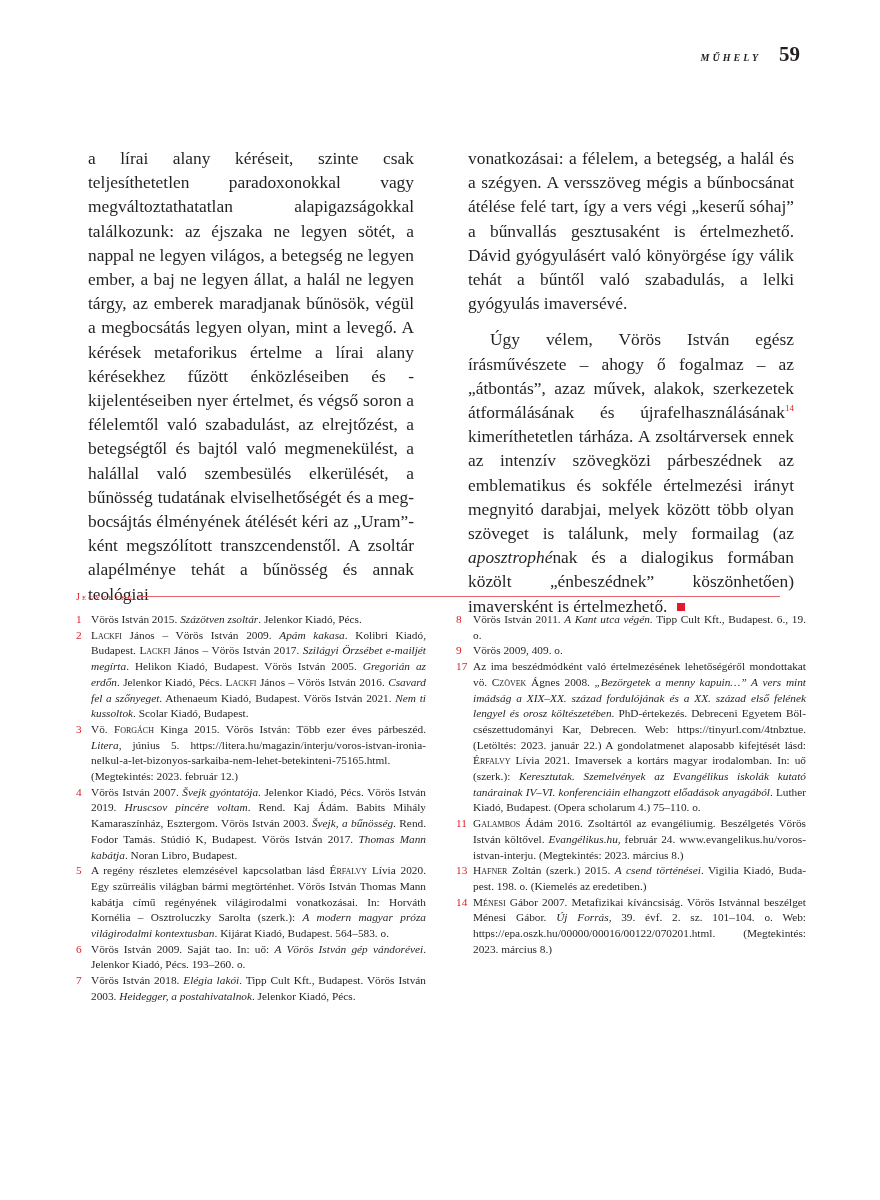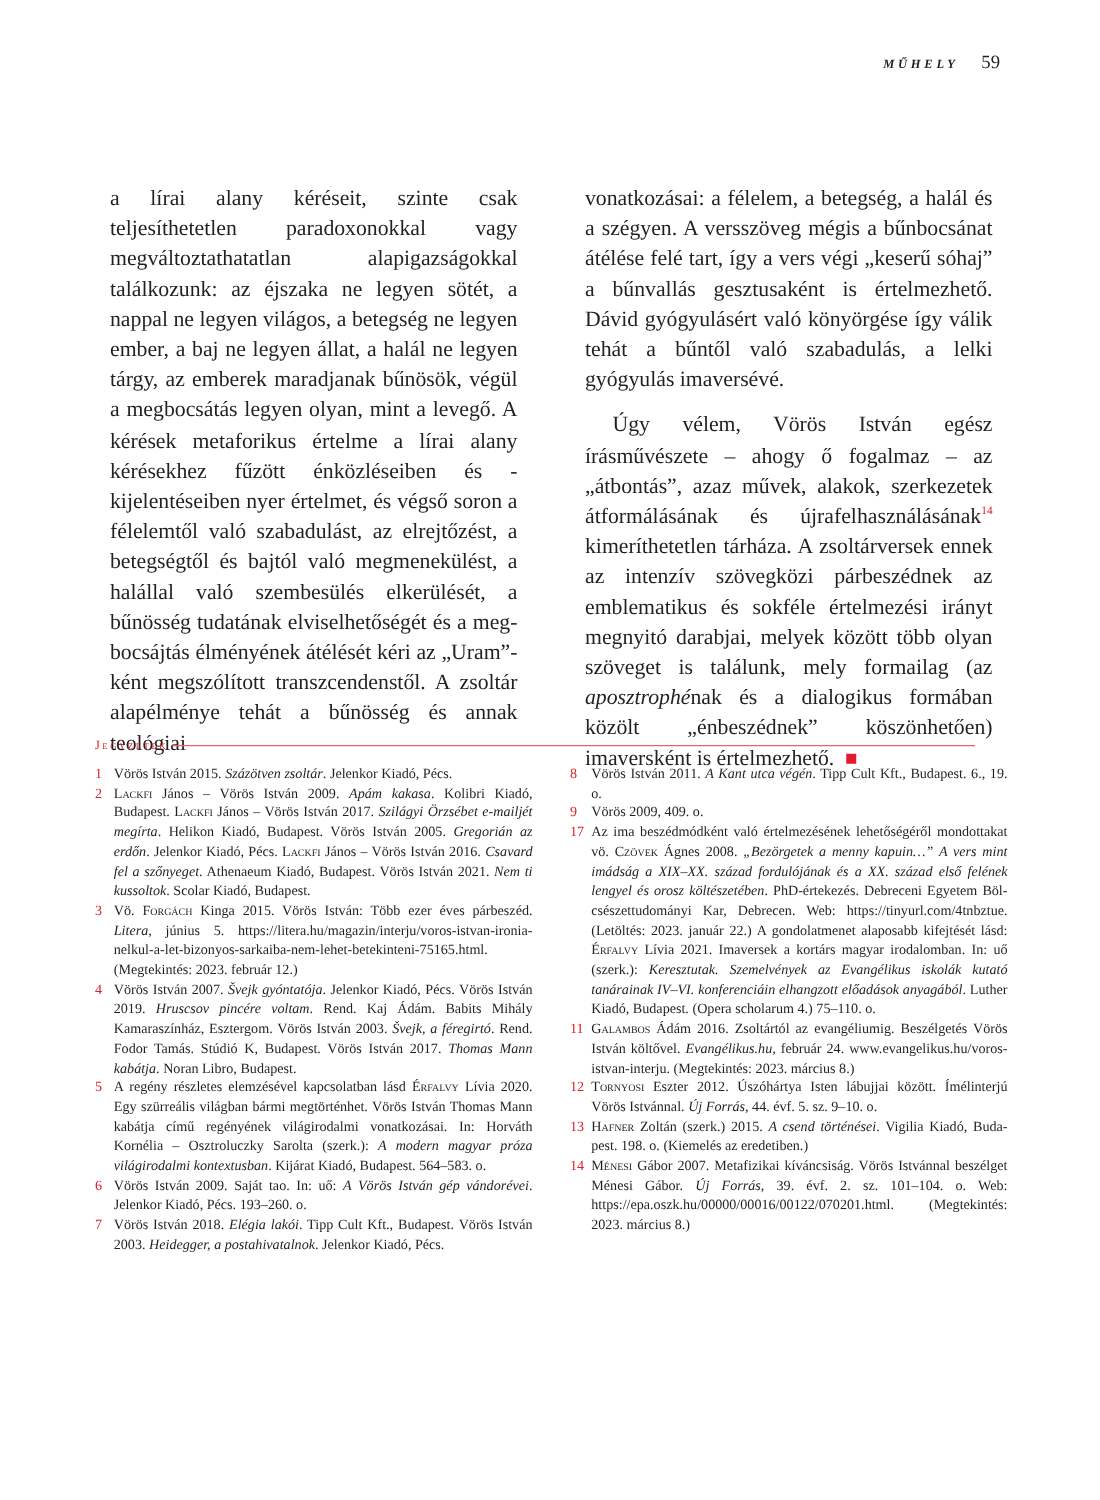--- a/index.html
+++ b/index.html
@@ -1,21 +1,21 @@
 <!DOCTYPE html>
 <html><head>
 <meta charset="utf-8">
 <style>
   html, body { margin:0; padding:0; background:#ffffff; }
   body { width:880px; height:1200px; position:relative; overflow:hidden;
          font-family:"DejaVu Serif", "Liberation Serif", serif; color:#231f20; }
   .running-head { position:absolute; top:42px; right:80px; display:flex; align-items:baseline; gap:18px; }
   .section-name { font-style:italic; font-weight:bold; font-size:10px; letter-spacing:3px; color:#231f20;
                   font-family:"Liberation Serif", serif; }
-  .page-num { font-size:15px; font-family:"Liberation Serif", serif; }
+  .page-num { font-size:21px; font-family:"Liberation Serif", serif;font-weight:bold; }
   .body-cols { position:absolute; top:134px; left:76px; width:730px; display:flex; justify-content:space-between; }
   .col { width:350px; font-family:"Liberation Serif", serif; font-size:17.4px; line-height:24.2px;
          text-align:justify; hyphens:manual; }
   .col p { margin:12px; }
   .col p.indent { text-indent:22px; }
   .sup { color:#d8232a; font-size:9px; vertical-align:super; line-height:0; }
   .end-mark { display:inline-block; width:8px; height:8px; background:#e3192c; margin-left:10px; vertical-align:1px; }
   .notes-head { position:absolute; top:591px; left:76px; width:704px; display:flex; align-items:center; }
   .notes-title { color:#d8232a; font-variant:small-caps; letter-spacing:2px; font-size:10px;
                  font-family:"Liberation Serif", serif; white-space:nowrap; }
@@ -60,21 +60,21 @@
       <div class="note">
         <span class="nnum">2</span>
         <span class="ntext"><span class="sc">Lackfi</span> János – Vörös István 2009. <i>Apám kakasa</i>. Kolibri Kiadó, Budapest. <span class="sc">Lackfi</span> János – Vörös István 2017. <i>Szilágyi Örzsébet e-mailjét megírta</i>. Helikon Kiadó, Budapest. Vörös István 2005. <i>Gregorián az erdőn</i>. Jelenkor Kiadó, Pécs. <span class="sc">Lackfi</span> János – Vörös István 2016. <i>Csavard fel a szőnyeget</i>. Athenaeum Kiadó, Budapest. Vörös István 2021. <i>Nem ti kussoltok</i>. Scolar Kiadó, Budapest.</span>
       </div>
       <div class="note">
         <span class="nnum">3</span>
         <span class="ntext">Vö. <span class="sc">Forgách</span> Kinga 2015. Vörös István: Több ezer éves párbeszéd. <i>Litera</i>, június 5. https://litera.hu/magazin/interju/voros-istvan-iro­nia-nelkul-a-let-bizonyos-sarkaiba-nem-lehet-betekinteni-75165.html. (Megtekintés: 2023. február 12.)</span>
       </div>
       <div class="note">
         <span class="nnum">4</span>
-        <span class="ntext">Vörös István 2007. <i>Švejk gyóntatója</i>. Jelenkor Kiadó, Pécs. Vörös István 2019. <i>Hruscsov pincére voltam</i>. Rend. Kaj Ádám. Babits Mihály Kamaraszínház, Esztergom. Vörös István 2003. <i>Švejk, a féregirtó</i>. Rend. Fodor Tamás. Stúdió K, Budapest. Vörös István 2017. <i>Thomas Mann kabátja</i>. Noran Libro, Budapest.</span>
+        <span class="ntext">Vörös István 2007. <i>Švejk gyóntatója</i>. Jelenkor Kiadó, Pécs. Vörös István 2019. <i>Hruscsov pincére voltam</i>. Rend. Kaj Ádám. Babits Mihály Kamaraszínház, Esztergom. Vörös István 2003. <i>Švejk, a bűnösség</i>. Rend. Fodor Tamás. Stúdió K, Budapest. Vörös István 2017. <i>Thomas Mann kabátja</i>. Noran Libro, Budapest.</span>
       </div>
       <div class="note">
         <span class="nnum">5</span>
         <span class="ntext">A regény részletes elemzésével kapcsolatban lásd <span class="sc">Érfalvy</span> Lívia 2020. Egy szürreális világban bármi megtörténhet. Vörös István Thomas Mann kabátja című regényének világirodalmi vonatkozásai. In: Hor­váth Kornélia – Osztroluczky Sarolta (szerk.): <i>A modern magyar próza világirodalmi kontextusban</i>. Kijárat Kiadó, Budapest. 564–583. o.</span>
       </div>
       <div class="note">
         <span class="nnum">6</span>
         <span class="ntext">Vörös István 2009. Saját tao. In: uő: <i>A Vörös István gép vándorévei</i>. Jelenkor Kiadó, Pécs. 193–260. o.</span>
       </div>
       <div class="note">
@@ -93,24 +93,20 @@
       </div>
       <div class="note">
         <span class="nnum">17</span>
         <span class="ntext">Az ima beszédmódként való értelmezésének lehetőségéről mondot­takat vö. <span class="sc">Czövek</span> Ágnes 2008. <i>„Bezörgetek a menny kapuin…” A vers mint imádság a XIX–XX. század fordulójának és a XX. század első felének lengyel és orosz költészetében</i>. PhD-értekezés. Debreceni Egyetem Böl­csészettudományi Kar, Debrecen. Web: https://tinyurl.com/4tnbztue. (Letöltés: 2023. január 22.) A gondolatmenet alaposabb kifejtését lásd: <span class="sc">Érfalvy</span> Lívia 2021. Imaversek a kortárs magyar irodalomban. In: uő (szerk.): <i>Keresztutak. Szemelvények az Evangélikus iskolák kutató tanárainak IV–VI. konferenciáin elhangzott előadások anyagából</i>. Luther Kiadó, Budapest. (Opera scholarum 4.) 75–110. o.</span>
       </div>
       <div class="note">
         <span class="nnum">11</span>
         <span class="ntext"><span class="sc">Galambos</span> Ádám 2016. Zsoltártól az evangéliumig. Beszélgetés Vörös István költővel. <i>Evangélikus.hu</i>, február 24. www.evangelikus.hu/voros-istvan-interju. (Megtekintés: 2023. március 8.)</span>
       </div>
       <div class="note">
-        <span class="nnum">12</span>
-        <span class="ntext"><span class="sc">Tornyosi</span> Eszter 2012. Úszóhártya Isten lábujjai között. Ímélinterjú Vörös Istvánnal. <i>Új Forrás</i>, 44. évf. 5. sz. 9–10. o.</span>
-      </div>
-      <div class="note">
         <span class="nnum">13</span>
         <span class="ntext"><span class="sc">Hafner</span> Zoltán (szerk.) 2015. <i>A csend történései</i>. Vigilia Kiadó, Buda­pest. 198. o. (Kiemelés az eredetiben.)</span>
       </div>
       <div class="note">
         <span class="nnum">14</span>
         <span class="ntext"><span class="sc">Ménesi</span> Gábor 2007. Metafizikai kíváncsiság. Vörös Istvánnal beszél­get Ménesi Gábor. <i>Új Forrás</i>, 39. évf. 2. sz. 101–104. o. Web: https://epa.oszk.hu/00000/00016/00122/070201.html. (Megtekintés: 2023. március 8.)</span>
       </div>
     </div>
 </div>
 

